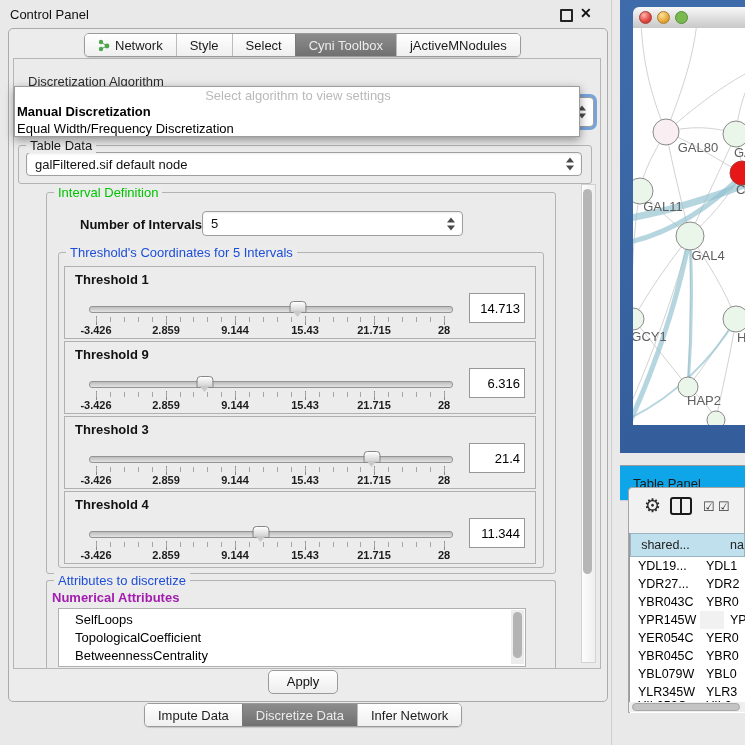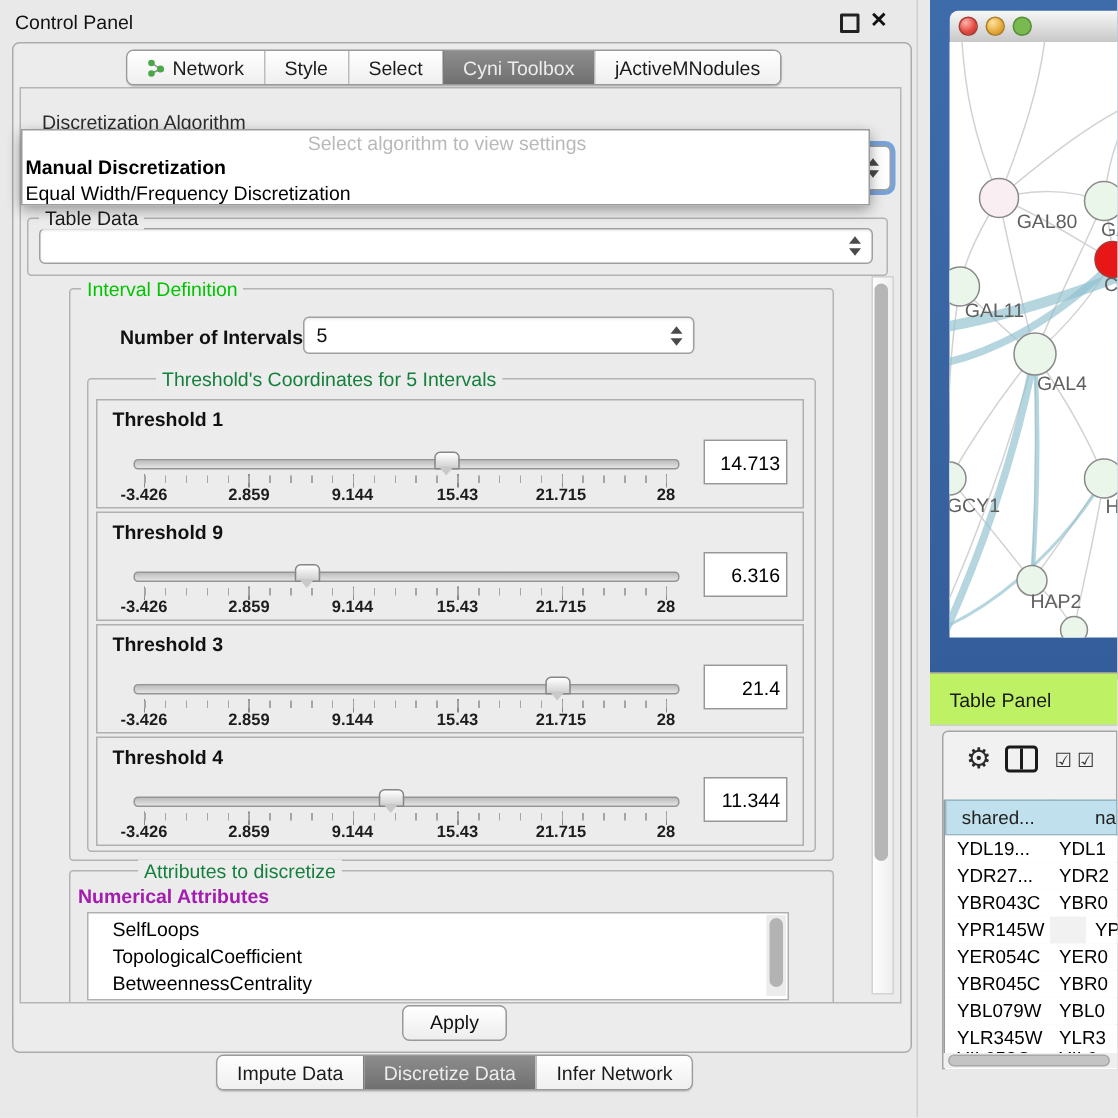--- a/index.html
+++ b/index.html
@@ -18,21 +18,21 @@
           background:#fff;height:22px;z-index:6;box-shadow:0 1px 1px rgba(0,0,0,.15);}
   .seg{display:flex;align-items:center;gap:5px;padding:0 13px;font-size:13px;color:#1b1b1b;
        background:linear-gradient(#ffffff,#efefef);border-left:1px solid #bcbcbc;white-space:nowrap;}
   .seg:first-child{border-left:none;}
   .seg.sel{background:linear-gradient(#8d8d8d,#707070);color:#ececec;border-left-color:#7a7a7a;}
   .toptabs{left:84px;top:33px;}
   .bottabs{left:144px;top:703px;}
   
   .groupbox{border:1px solid #b3b3b3;border-radius:3px;}
   .grouplabel{font-size:13px;background:#ececec;padding:0 4px;z-index:2;color:#1a1a1a;white-space:nowrap;}
-  .green{color:#00c400;} .blue{color:#15803d;margin-left:38px;}
+  .green{color:#00c400;} .blue{color:#1d4ed8;}
   .combo{background:#fff;border:1px solid #9f9f9f;border-radius:4px;font-size:13px;color:#111;
          display:flex;align-items:center;padding-left:8px;box-shadow:inset 0 1px 2px rgba(0,0,0,.08);}
   .stepper{position:absolute;right:7px;top:50%;transform:translateY(-50%);width:8px;height:13px;}
   .stepper::before{content:"";position:absolute;top:0;left:0;border-left:4px solid transparent;border-right:4px solid transparent;border-bottom:5px solid #4a4a4a;}
   .stepper::after{content:"";position:absolute;bottom:0;left:0;border-left:4px solid transparent;border-right:4px solid transparent;border-top:5px solid #4a4a4a;}
   .focusring{box-shadow:0 0 0 3px rgba(100,150,215,.85);}
   
   .popup{left:14px;top:86px;width:566px;height:51px;background:#fff;border:1px solid #9c9c9c;
          box-shadow:0 3px 9px rgba(0,0,0,.4);z-index:5;box-sizing:border-box;padding:2px 0 0 2px;}
   .popup .prompt{display:block;text-align:center;font-size:13px;color:#b9b9b9;height:15px;line-height:14px;}
@@ -66,21 +66,21 @@
   
   .desktop{left:620px;top:0;width:125px;height:453px;background:linear-gradient(#3e6cab,#345e9b);}
   .iframe-title{left:633px;top:7px;width:112px;height:21px;border-radius:6px 0 0 0;
                 background:linear-gradient(#f8f8f8,#c8c8c8);border-bottom:1px solid #8a8a8a;}
   .light{position:absolute;top:4px;width:13px;height:13px;border-radius:50%;}
   .lt-red{left:6px;background:radial-gradient(circle at 35% 28%,#ffb3ad,#e0463e 60%,#bb3a33);border:1px solid #a63a34;box-sizing:border-box;}
   .lt-yel{left:24px;background:radial-gradient(circle at 35% 28%,#ffe2a0,#e5a838 60%,#c08a2c);border:1px solid #ab7e2a;box-sizing:border-box;}
   .lt-grn{left:42px;background:radial-gradient(circle at 35% 28%,#c9ecab,#79b94f 60%,#5f9c3d;);border:1px solid #568e39;box-sizing:border-box;background-color:#79b94f;}
   .canvas{left:633px;top:28px;width:112px;height:397px;background:#fff;}
   .netlabel{font-size:13px;fill:#5f5f5f;font-family:"Liberation Sans",sans-serif;}
-  .tp-titlebar{left:620px;top:448px;width:125px;height:34px;background:#bef264;border-top:1px solid #9a9a9a;border-bottom:1px solid #cfcfcf;}
+  .tp-titlebar{left:620px;top:465px;width:125px;height:34px;background:#0ea5e9;border-top:1px solid #9a9a9a;border-bottom:1px solid #cfcfcf;}
   .tp-title{position:absolute;left:13px;top:10px;font-size:13px;color:#1a1a1a;}
   .tp-box{left:628px;top:487px;width:117px;height:226px;border:1px solid #a5a5a5;border-radius:4px 0 0 0;background:#f1f1f1;box-sizing:border-box;}
   .gear{left:644px;top:494px;font-size:19px;color:#2a2a2a;}
   .spliticon{left:670px;top:497px;width:22px;height:18px;border:2px solid #1a1a1a;border-radius:3px;box-sizing:border-box;}
   .spliticon::after{content:"";position:absolute;left:8px;top:0;width:2px;height:14px;background:#1a1a1a;}
   .cbicon{top:499px;font-size:13px;color:#333;}
   .thead{top:533px;height:24px;background:#bfe0ec;border:1px solid #98b6c2;box-sizing:border-box;
          font-size:12.5px;color:#222;display:flex;align-items:center;}
   .hc1{left:630px;width:71px;justify-content:center;}
   .hc2{left:700px;width:45px;padding-left:30px;border-left:none;}
@@ -138,20 +138,21 @@
 
   <div class="abs popup">
     <span class="prompt">Select algorithm to view settings</span>
     <span class="opt b">Manual Discretization</span>
     <span class="opt">Equal Width/Frequency Discretization</span>
   </div>
 
   <div class="abs groupbox" style="left:18px;top:145px;width:572px;height:37px;"></div>
   <span class="abs grouplabel" style="left:26px;top:138px;">Table Data</span>
   <div class="abs combo" style="left:26px;top:152px;width:556px;height:24px;box-sizing:border-box;">
+    <span>galFiltered.sif default node</span>
     <span class="stepper"></span>
   </div>
 
   <div class="abs groupbox" style="left:46px;top:192px;width:508px;height:380px;"></div>
   <span class="abs grouplabel green" style="left:54px;top:185px;">Interval Definition</span>
 
   <span class="abs" style="left:80px;top:217px;font-size:13px;font-weight:bold;color:#111;">Number of Intervals</span>
   <div class="abs combo" style="left:202px;top:211px;width:261px;height:25px;box-sizing:border-box;">
     <span>5</span>
     <span class="stepper"></span>

